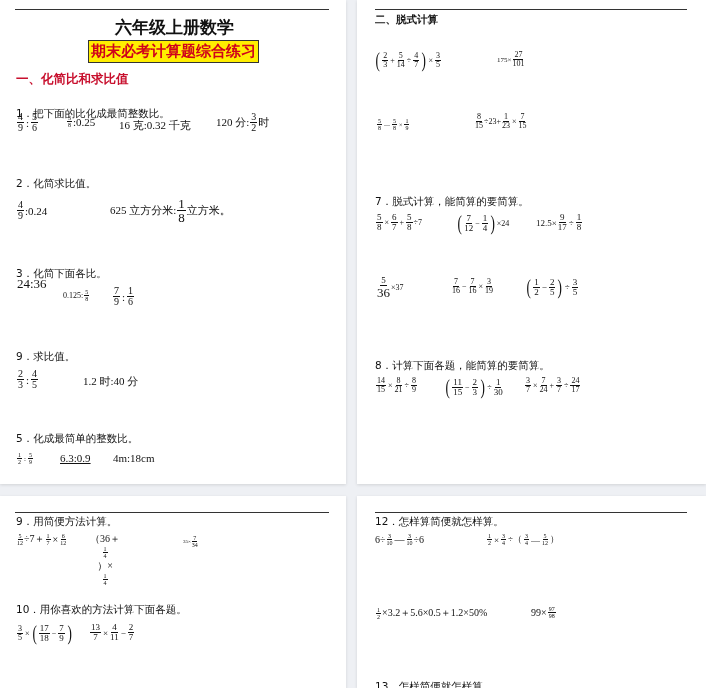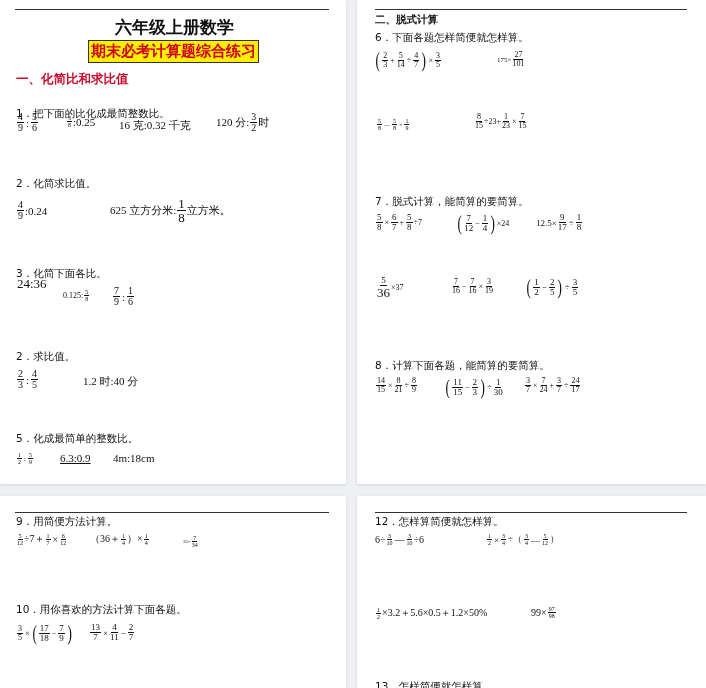--- a/index.html
+++ b/index.html
@@ -91,21 +91,21 @@
         <span class="n">7</span>
         <span class="d">9</span>
       </span>
       <span class="op">:</span>
       <span class="frac">
         <span class="n">1</span>
         <span class="d">6</span>
       </span>
   </div>
 
-  <div class="abs q" style="left:16px;top:350px;">2．求比值。</div>
+  <div class="abs q" style="left:16px;top:350px;">9．求比值。</div>
   <div class="abs ex" style="left:16px;top:369px;">
     <span class="frac">
         <span class="n">2</span>
         <span class="d">3</span>
       </span>
       <span class="op">:</span>
       <span class="frac">
         <span class="n">4</span>
         <span class="d">5</span>
       </span>
@@ -125,21 +125,20 @@
       </span>
   </div>
   <div class="abs ex" style="left:60px;top:452px;text-decoration:underline;">6.3:0.9</div>
   <div class="abs ex" style="left:113px;top:452px;">4m:18cm</div>
 </div>
 
 <div class="page" style="left:357px;top:0;width:349px;height:484px;">
   <div class="rule" style="left:18px;top:9px;width:312px;"></div>
   <div class="abs section2" style="left:18px;top:13px;">二、脱式计算</div>
 
-  <div class="abs q" style="left:18px;top:31px;">6．下面各题怎样简便就怎样算。</div>
   <div class="abs ex" style="left:17px;top:49px;font-size:8px;">
     <span class="par">(</span>
       <span class="frac sm" style="font-size:8px;">
         <span class="n" style="font-size:8px;">2</span>
         <span class="d" style="font-size:8px;">3</span>
       </span>
       <span class="op">+</span>
       <span class="frac">
         <span class="n" style="font-size:8px;">5</span>
         <span class="d" style="font-size:8px;">14</span>
@@ -352,21 +351,21 @@
       <span class="frac sm">
         <span class="n">1</span>
         <span class="d">7</span>
       </span>
       <span class="op">×</span>
       <span class="frac sm">
         <span class="n">6</span>
         <span class="d">12</span>
       </span>
   </div>
-  <div class="abs ex" style="left:90px;top:36px;font-size:10px;">
+  <div class="abs ex" style="left:90px;top:36px;font-size:10px;flex-direction:column;">
     <span>（36＋</span>
       <span class="frac sm">
         <span class="n">1</span>
         <span class="d">4</span>
       </span>
       <span>）×</span>
       <span class="frac sm">
         <span class="n">1</span>
         <span class="d">4</span>
       </span>

